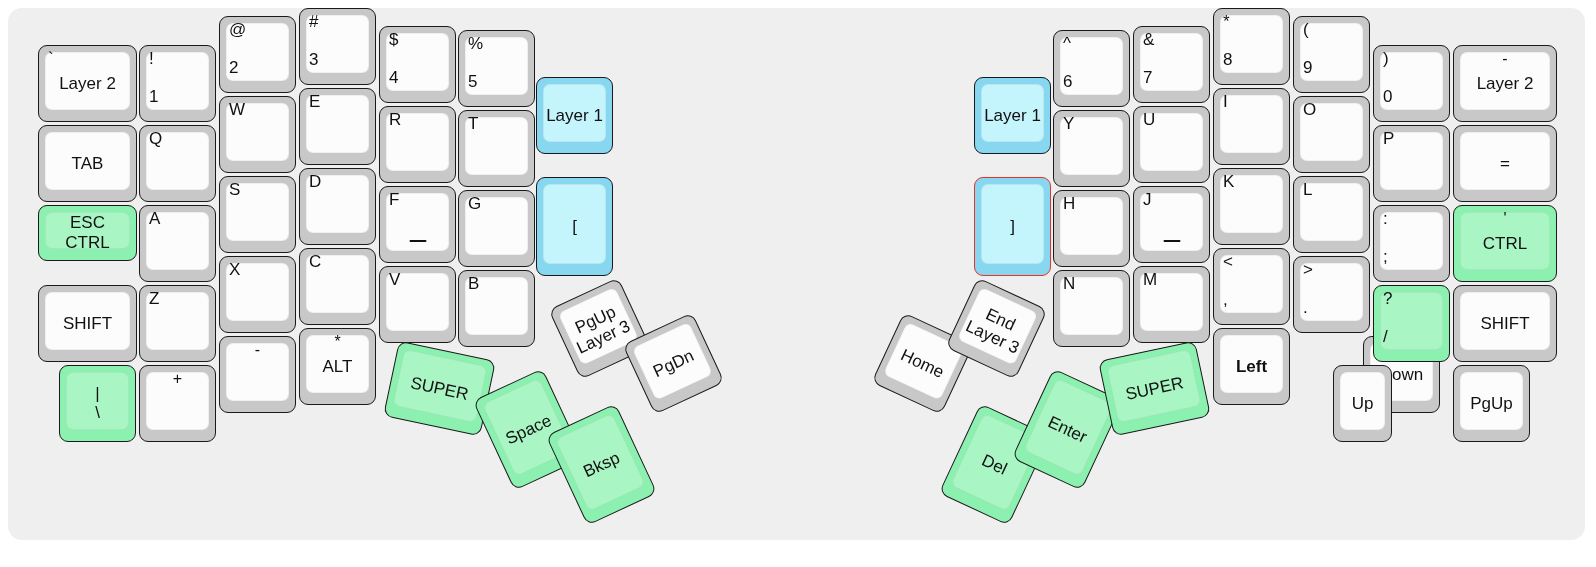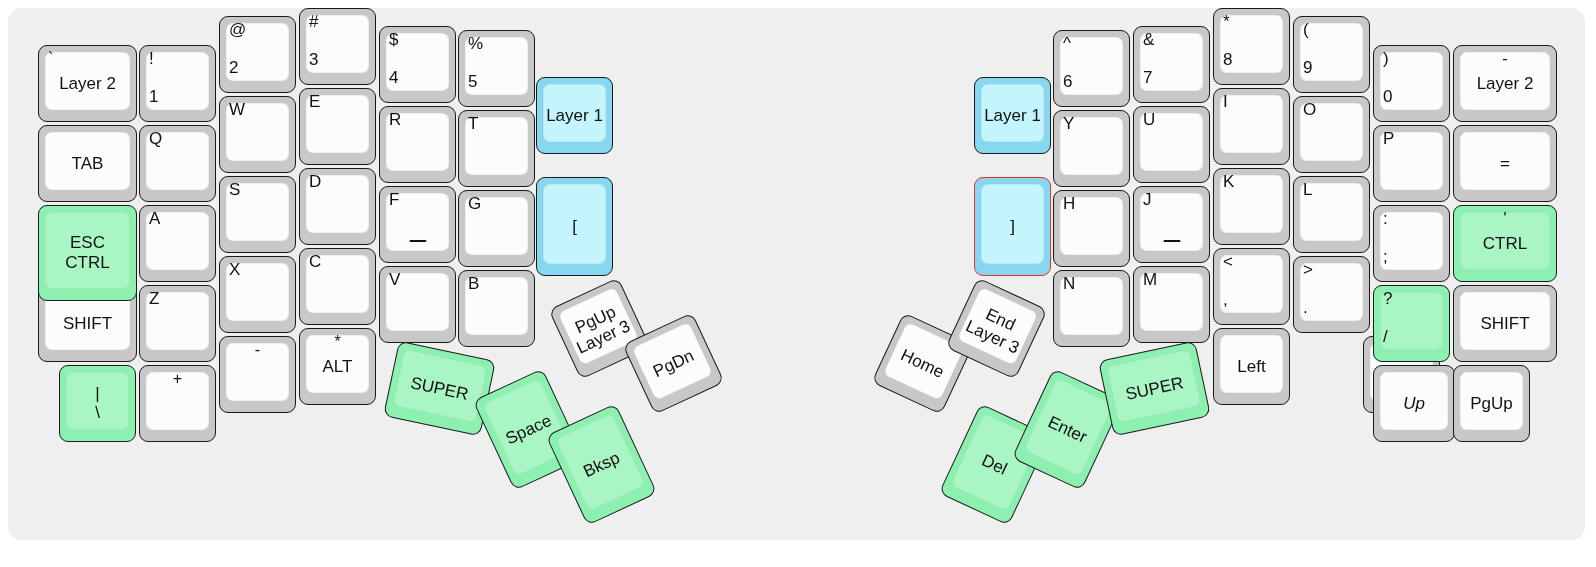--- a/index.html
+++ b/index.html
@@ -32,21 +32,21 @@
   <div id="keys-layer">
       <div class="key" style="left: 38px; top: 45px; width: 99px; height: 77px; z-index: 10;">
         <div class="cap"></div>
         <span class="t-top">`</span>
         <span class="t-ctr">Layer 2</span>
       </div>
       <div class="key" style="left: 38px; top: 125px; width: 99px; height: 77px; z-index: 10;">
         <div class="cap"></div>
         <span class="t-ctr">TAB</span>
       </div>
-      <div class="key green" style="left: 38px; top: 205px; width: 99px; height: 96px; z-index: 15;">
+      <div class="key green" style="left: 38px; top: 205px; width: 99px; height: 56px; z-index: 15;">
         <div class="cap"></div>
         <span class="t-ctr">ESC
 CTRL</span>
       </div>
       <div class="key" style="left: 38px; top: 285px; width: 99px; height: 77px; z-index: 10;">
         <div class="cap"></div>
         <span class="t-ctr">SHIFT</span>
       </div>
       <div class="key green" style="left: 59px; top: 365px; width: 77px; height: 77px; z-index: 15;">
         <div class="cap"></div>
@@ -235,21 +235,21 @@
       </div>
       <div class="key" style="left: 1213px; top: 168px; width: 77px; height: 77px; z-index: 10;">
         <div class="cap"></div>
         <span class="t-top">K</span>
       </div>
       <div class="key" style="left: 1213px; top: 248px; width: 77px; height: 77px; z-index: 10;">
         <div class="cap"></div>
         <span class="t-top">&lt;</span>
         <span class="t-btm">,</span>
       </div>
-      <div class="key" style="left: 1213px; top: 328px; width: 77px; height: 77px; z-index: 10;">
+      <div class="key" style="left: 1213px; top: 328px; width: 77px; height: 77px; z-index: 10; font-weight: bold;">
         <div class="cap"></div>
         <span class="t-ctr">Left</span>
       </div>
       <div class="key" style="left: 1293px; top: 16px; width: 77px; height: 77px; z-index: 10;">
         <div class="cap"></div>
         <span class="t-top">(</span>
         <span class="t-btm">9</span>
       </div>
       <div class="key" style="left: 1293px; top: 96px; width: 77px; height: 77px; z-index: 10;">
         <div class="cap"></div>
@@ -280,21 +280,21 @@
       <div class="key" style="left: 1373px; top: 205px; width: 77px; height: 77px; z-index: 10;">
         <div class="cap"></div>
         <span class="t-top">:</span>
         <span class="t-btm">;</span>
       </div>
       <div class="key green" style="left: 1373px; top: 285px; width: 77px; height: 77px; z-index: 15;">
         <div class="cap"></div>
         <span class="t-top">?</span>
         <span class="t-btm">/</span>
       </div>
-      <div class="key" style="left: 1373px; top: 365px; width: 82px; height: 77px; z-index: 10; font-style: italic;">
+      <div class="key" style="left: 1333px; top: 365px; width: 59px; height: 77px; z-index: 10;">
         <div class="cap"></div>
         <span class="t-ctr">Up</span>
       </div>
       <div class="key" style="left: 1453px; top: 45px; width: 104px; height: 77px; z-index: 10;">
         <div class="cap"></div>
         <span class="t-ctop">-</span>
         <span class="t-ctr">Layer 2</span>
       </div>
       <div class="key" style="left: 1453px; top: 125px; width: 104px; height: 77px; z-index: 10;">
         <div class="cap"></div>

